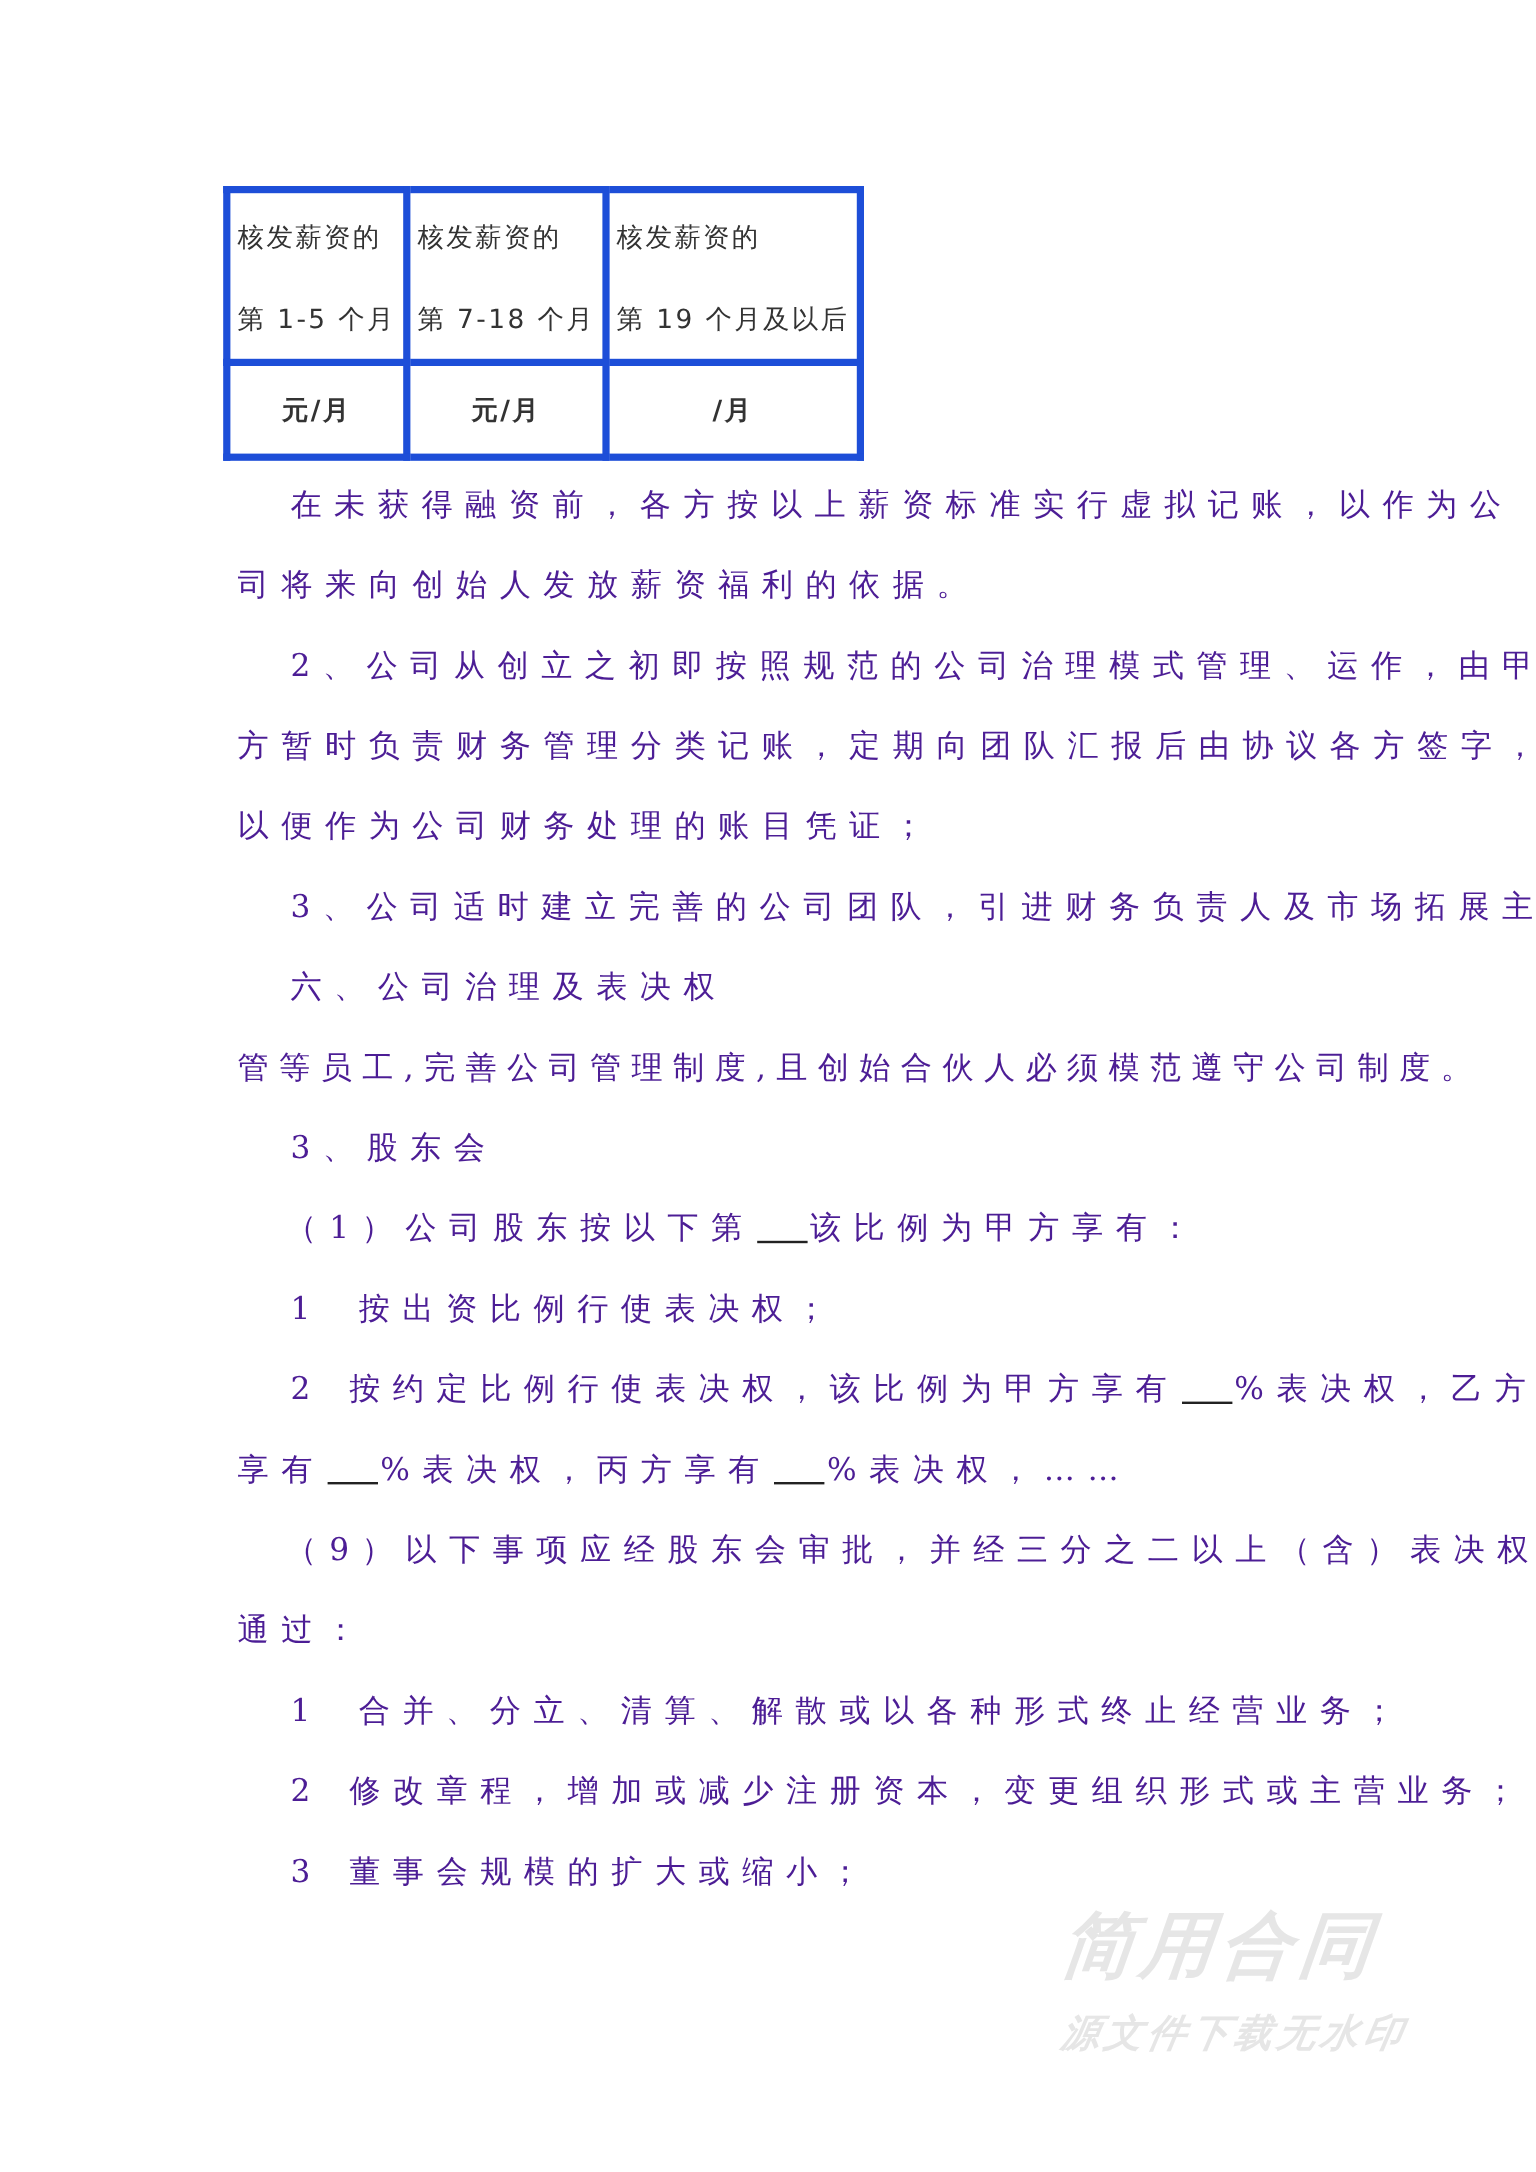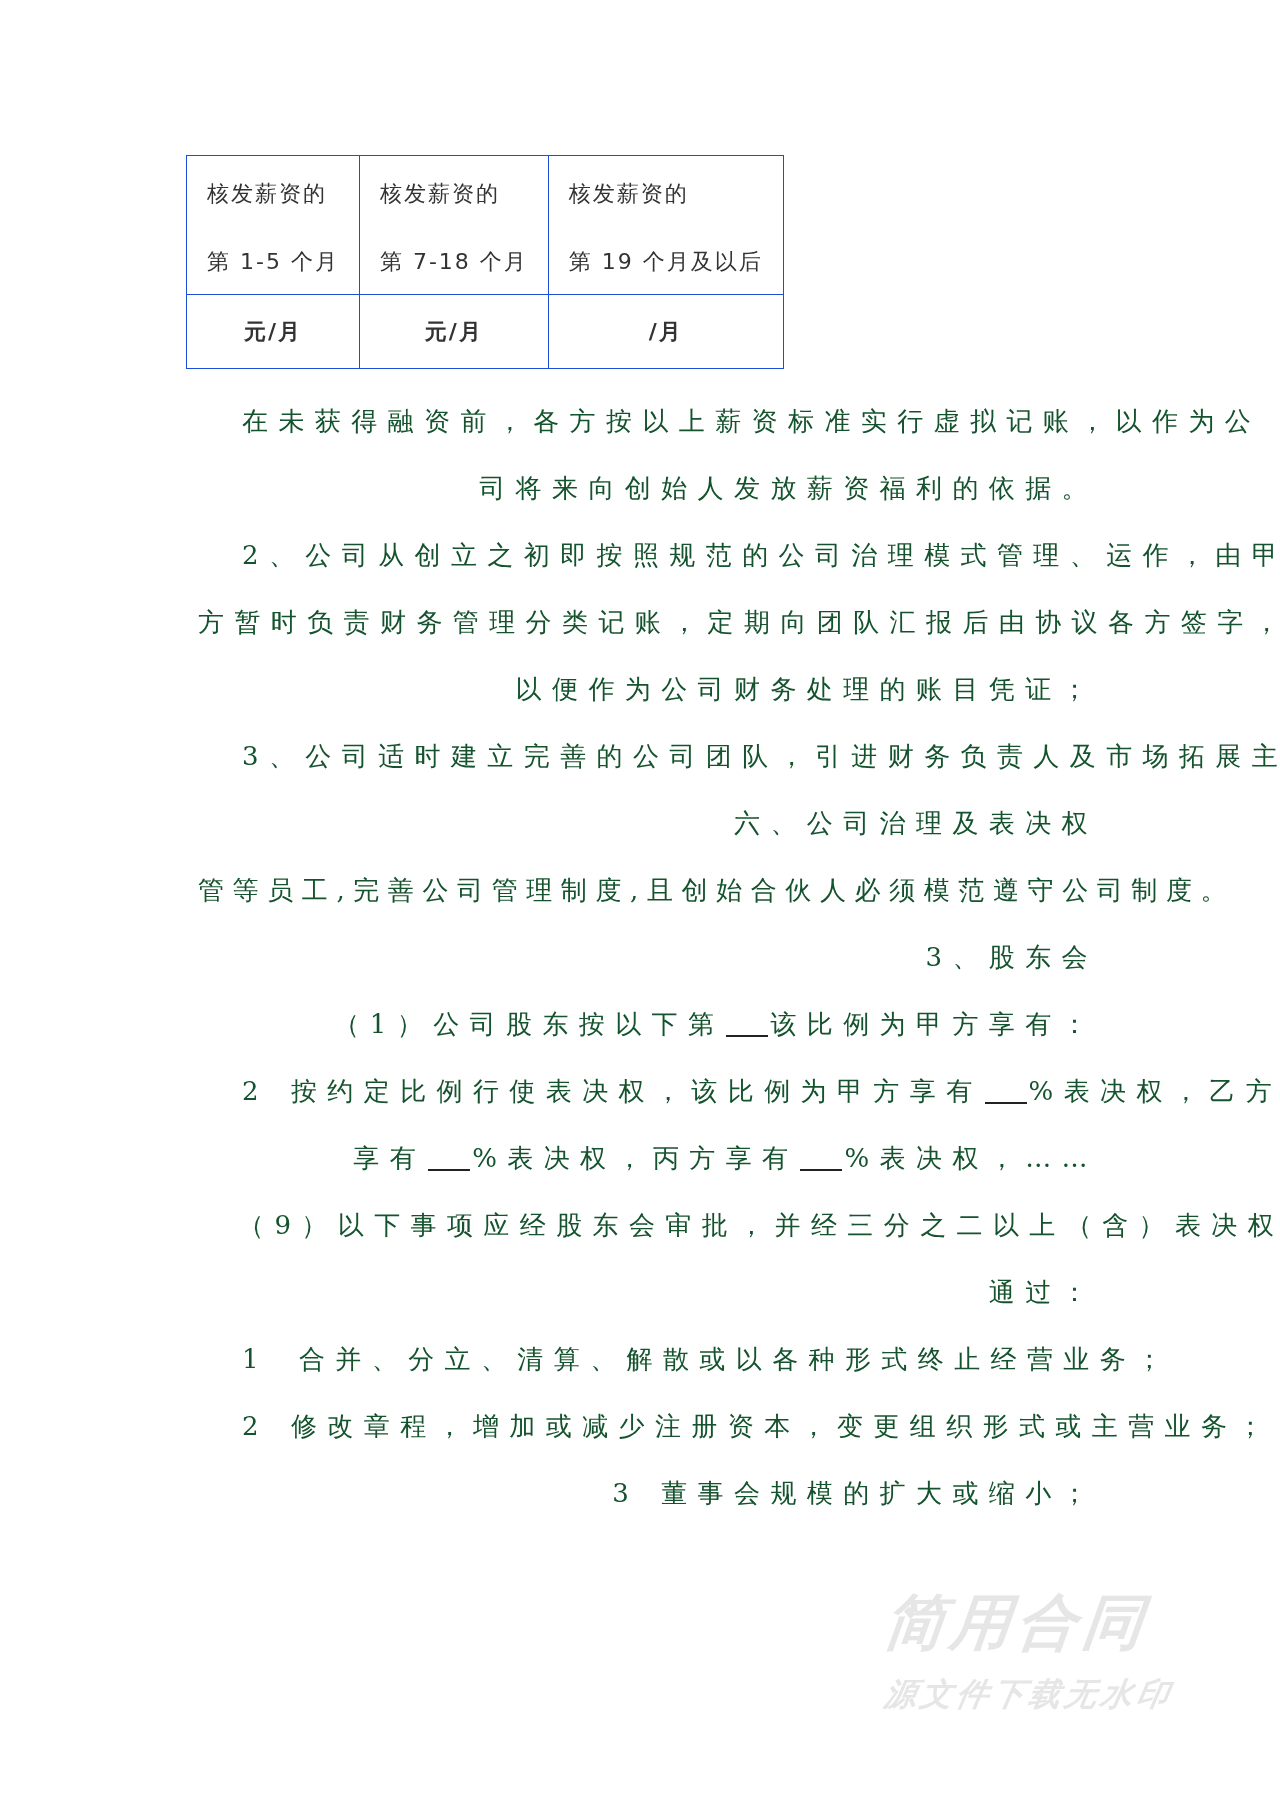--- a/index.html
+++ b/index.html
@@ -25,22 +25,22 @@
   
   .salary-table {
     position: absolute;
     left: 186px;
     top: 155px;
     border-collapse: collapse;
     font-size: 22px;
     color: #333;
   }
   .salary-table td {
-    border: 1px solid #1d4ed8;
-    padding: 0 20px;
+    border: 6px solid #1d4ed8;
+    padding: 0 6px;
     vertical-align: top;
     letter-spacing: 2px;
     margin-top: 32px;
   }
   .salary-table .head-cell {
     height: 138px;
   }
   .salary-table .head-cell .l1 {
     display: block;
     margin-top: 22px;
@@ -66,22 +66,21 @@
   
   .body-text {
     position: absolute;
     left: 198px;
     top: 388px;
     width: 900px;
     font-family: "DejaVu Serif", "Liberation Serif", serif;
     font-size: 26px;
     letter-spacing: 10.4px;
     line-height: 67px;
-    color: #14532d;
-    text-align: right;
+    color: #4c1d95;
   }
   .line {
     height: 67px;
     white-space: nowrap;
     display: block;
   }
   .indent { padding-left: 44px; }
   .indent-sm { padding-left: 40px; }
   .blank {
     display: inline-block;
@@ -154,20 +153,21 @@
     <span class="line indent">在未获得融资前，各方按以上薪资标准实行虚拟记账，以作为公</span>
     <span class="line">司将来向创始人发放薪资福利的依据。</span>
     <span class="line indent">2、公司从创立之初即按照规范的公司治理模式管理、运作，由甲</span>
     <span class="line">方暂时负责财务管理分类记账，定期向团队汇报后由协议各方签字，</span>
     <span class="line">以便作为公司财务处理的账目凭证；</span>
     <span class="line indent">3、公司适时建立完善的公司团队，引进财务负责人及市场拓展主</span>
     <span class="line indent">六、公司治理及表决权</span>
     <span class="line" style="letter-spacing:8.6px">管等员工,完善公司管理制度,且创始合伙人必须模范遵守公司制度。</span>
     <span class="line indent">3、股东会</span>
     <span class="line indent-sm"><span>（1）公司股东按以下第</span><span class="blank"></span><span>该比例为甲方享有：</span></span>
+    <span class="line indent"><span>1</span><span class="gap"></span><span>按出资比例行使表决权；</span></span>
     <span class="line indent"><span>2</span><span class="gap" style="width:22px"></span><span>按约定比例行使表决权，该比例为甲方享有</span><span class="blank"></span><span>%表决权，乙方</span></span>
     <span class="line"><span>享有</span><span class="blank"></span><span>%表决权，丙方享有</span><span class="blank"></span><span>%表决权，……</span></span>
     <span class="line indent-sm">（9）以下事项应经股东会审批，并经三分之二以上（含）表决权</span>
     <span class="line">通过：</span>
     <span class="line indent"><span>1</span><span class="gap"></span><span>合并、分立、清算、解散或以各种形式终止经营业务；</span></span>
     <span class="line indent"><span>2</span><span class="gap" style="width:22px"></span><span>修改章程，增加或减少注册资本，变更组织形式或主营业务；</span></span>
     <span class="line indent"><span>3</span><span class="gap" style="width:22px"></span><span>董事会规模的扩大或缩小；</span></span>
   </div>
 
   <div class="watermark">

